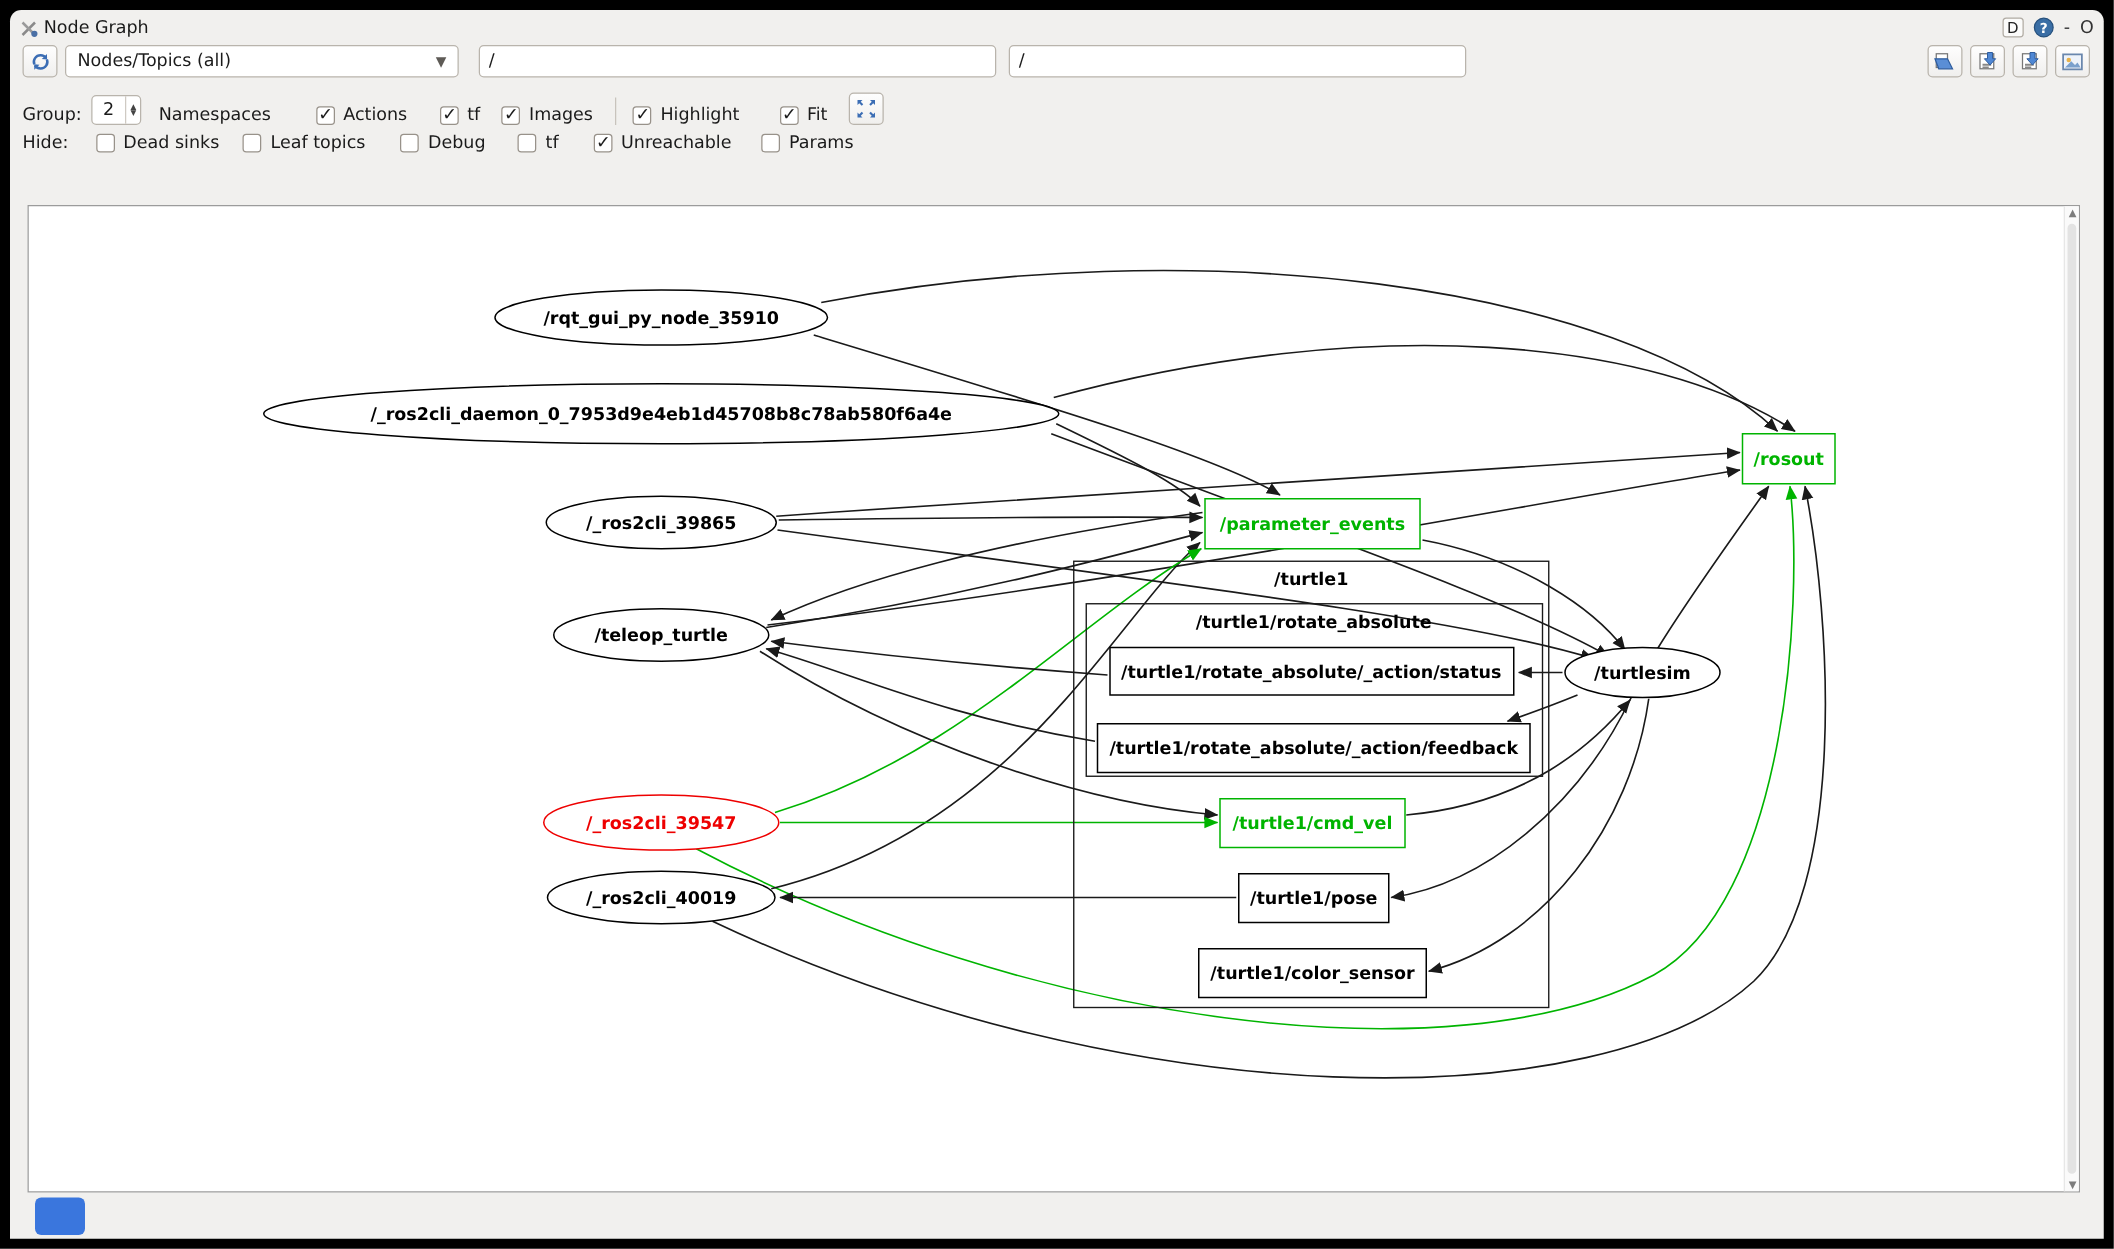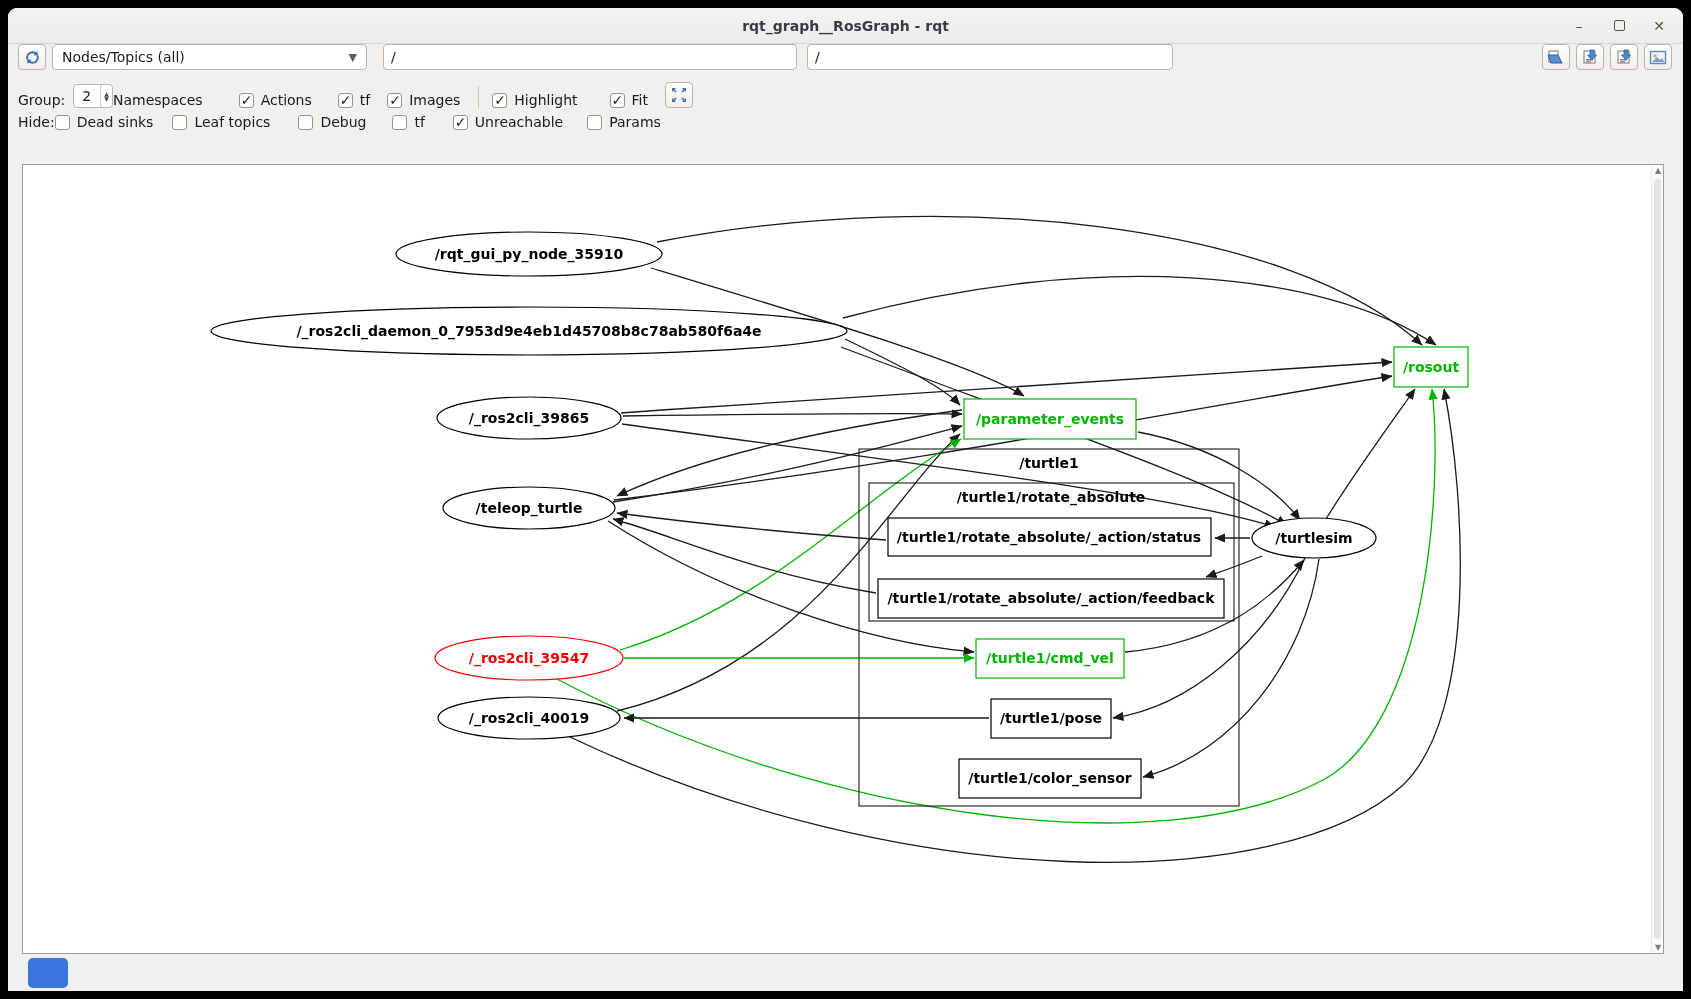--- a/index.html
+++ b/index.html
@@ -85,31 +85,35 @@
   svg .shape { fill:#fff; stroke:#000; stroke-width:1.2; }
   svg .shape.green { stroke:#00b400; }
   svg .shape.red { stroke:#ee0000; }
   svg .cluster { fill:none; stroke:#1a1a1a; stroke-width:1.1; }
 </style>
 </head>
 <body>
 
 <div class="window">
 
-  <div class="titlebar">
-    <span class="title-text">rqt_graph__RosGraph - rqt</span>
-    <span class="win-controls">
-      <span class="win-btn">–</span>
-      <span class="win-btn">
-          <span class="maxi"></span>
-        </span>
-      <span class="win-btn">✕</span>
-    </span>
-  </div>
-
+
+  <div class="dock-header">
+    <svg width="15" height="15" viewBox="0 0 15 15">
+      <line x1="2" y1="13" x2="12" y2="3" stroke="#8a8a8a" stroke-width="2"></line>
+      <line x1="2" y1="3" x2="12" y2="13" stroke="#9a9a9a" stroke-width="2"></line>
+      <circle cx="11.5" cy="12" r="2.5" fill="#4a6fa5"></circle>
+    </svg>
+    <span class="dock-title">Node Graph</span>
+    <span class="dock-buttons">
+      <span class="dock-btn-d">D</span>
+      <span class="help-circle">?</span>
+      <span class="dock-glyph">-</span>
+      <span class="dock-glyph">O</span>
+    </span>
+  </div>
 
   <div class="toolbar">
     <span class="btn-icon">
       <svg width="17" height="17" viewBox="0 0 17 17">
         <path d="M3.5,10.5 A5.3,5.3 0 0 1 8.5,3.2 A5.3,5.3 0 0 1 13,5.6" fill="none" stroke="#3b6db4" stroke-width="2"></path>
         <path d="M13.6,2.2 L13.6,6.6 L9.4,6.2 Z" fill="#3b6db4"></path>
         <path d="M13.5,6.5 A5.3,5.3 0 0 1 8.5,13.8 A5.3,5.3 0 0 1 4,11.4" fill="none" stroke="#3b6db4" stroke-width="2"></path>
         <path d="M3.4,14.8 L3.4,10.4 L7.6,10.8 Z" fill="#3b6db4"></path>
       </svg>
     </span>
@@ -155,21 +159,21 @@
 
   <div class="row2">
     <span class="lbl">Group:</span>
     <span class="spinbox">
       <span class="spin-val">2</span>
       <span class="spin-btns">
         <span>▲</span>
         <span>▼</span>
       </span>
     </span>
-    <span class="lbl" style="">Namespaces</span>
+    <span class="lbl" style="margin-left:14px">Namespaces</span>
     <span class="cb checked" style="margin-left:36px">
       <span class="box"></span>
       <span>Actions</span>
     </span>
     <span class="cb checked" style="margin-left:26px">
       <span class="box"></span>
       <span>tf</span>
     </span>
     <span class="cb checked" style="margin-left:17px">
       <span class="box"></span>
@@ -189,21 +193,21 @@
         <path d="M1,5 L1,1 L5,1 L3.6,2.4 L5.6,4.4 L4.4,5.6 L2.4,3.6 Z" fill="#3b6db4"></path>
         <path d="M11,1 L15,1 L15,5 L13.6,3.6 L11.6,5.6 L10.4,4.4 L12.4,2.4 Z" fill="#3b6db4"></path>
         <path d="M15,11 L15,15 L11,15 L12.4,13.6 L10.4,11.6 L11.6,10.4 L13.6,12.4 Z" fill="#3b6db4"></path>
         <path d="M5,15 L1,15 L1,11 L2.4,12.4 L4.4,10.4 L5.6,11.6 L3.6,13.6 Z" fill="#3b6db4"></path>
       </svg>
     </span>
   </div>
 
   <div class="row3">
     <span class="lbl">Hide:</span>
-    <span class="cb" style="">
+    <span class="cb" style="margin-left:22px">
       <span class="box"></span>
       <span>Dead sinks</span>
     </span>
     <span class="cb" style="margin-left:19px">
       <span class="box"></span>
       <span>Leaf topics</span>
     </span>
     <span class="cb" style="margin-left:28px">
       <span class="box"></span>
       <span>Debug</span>

